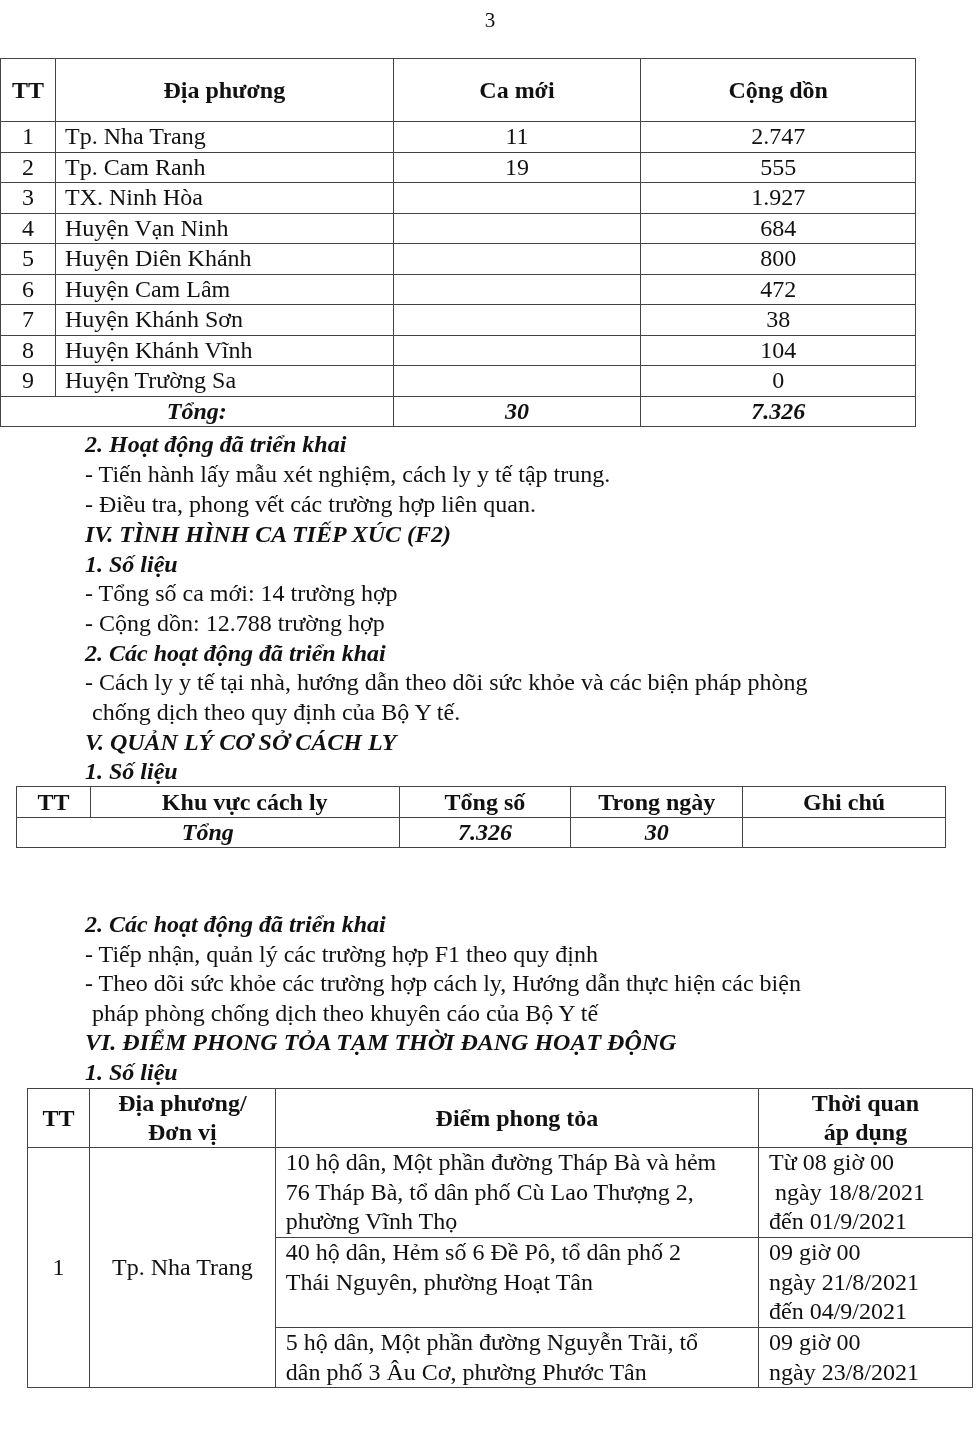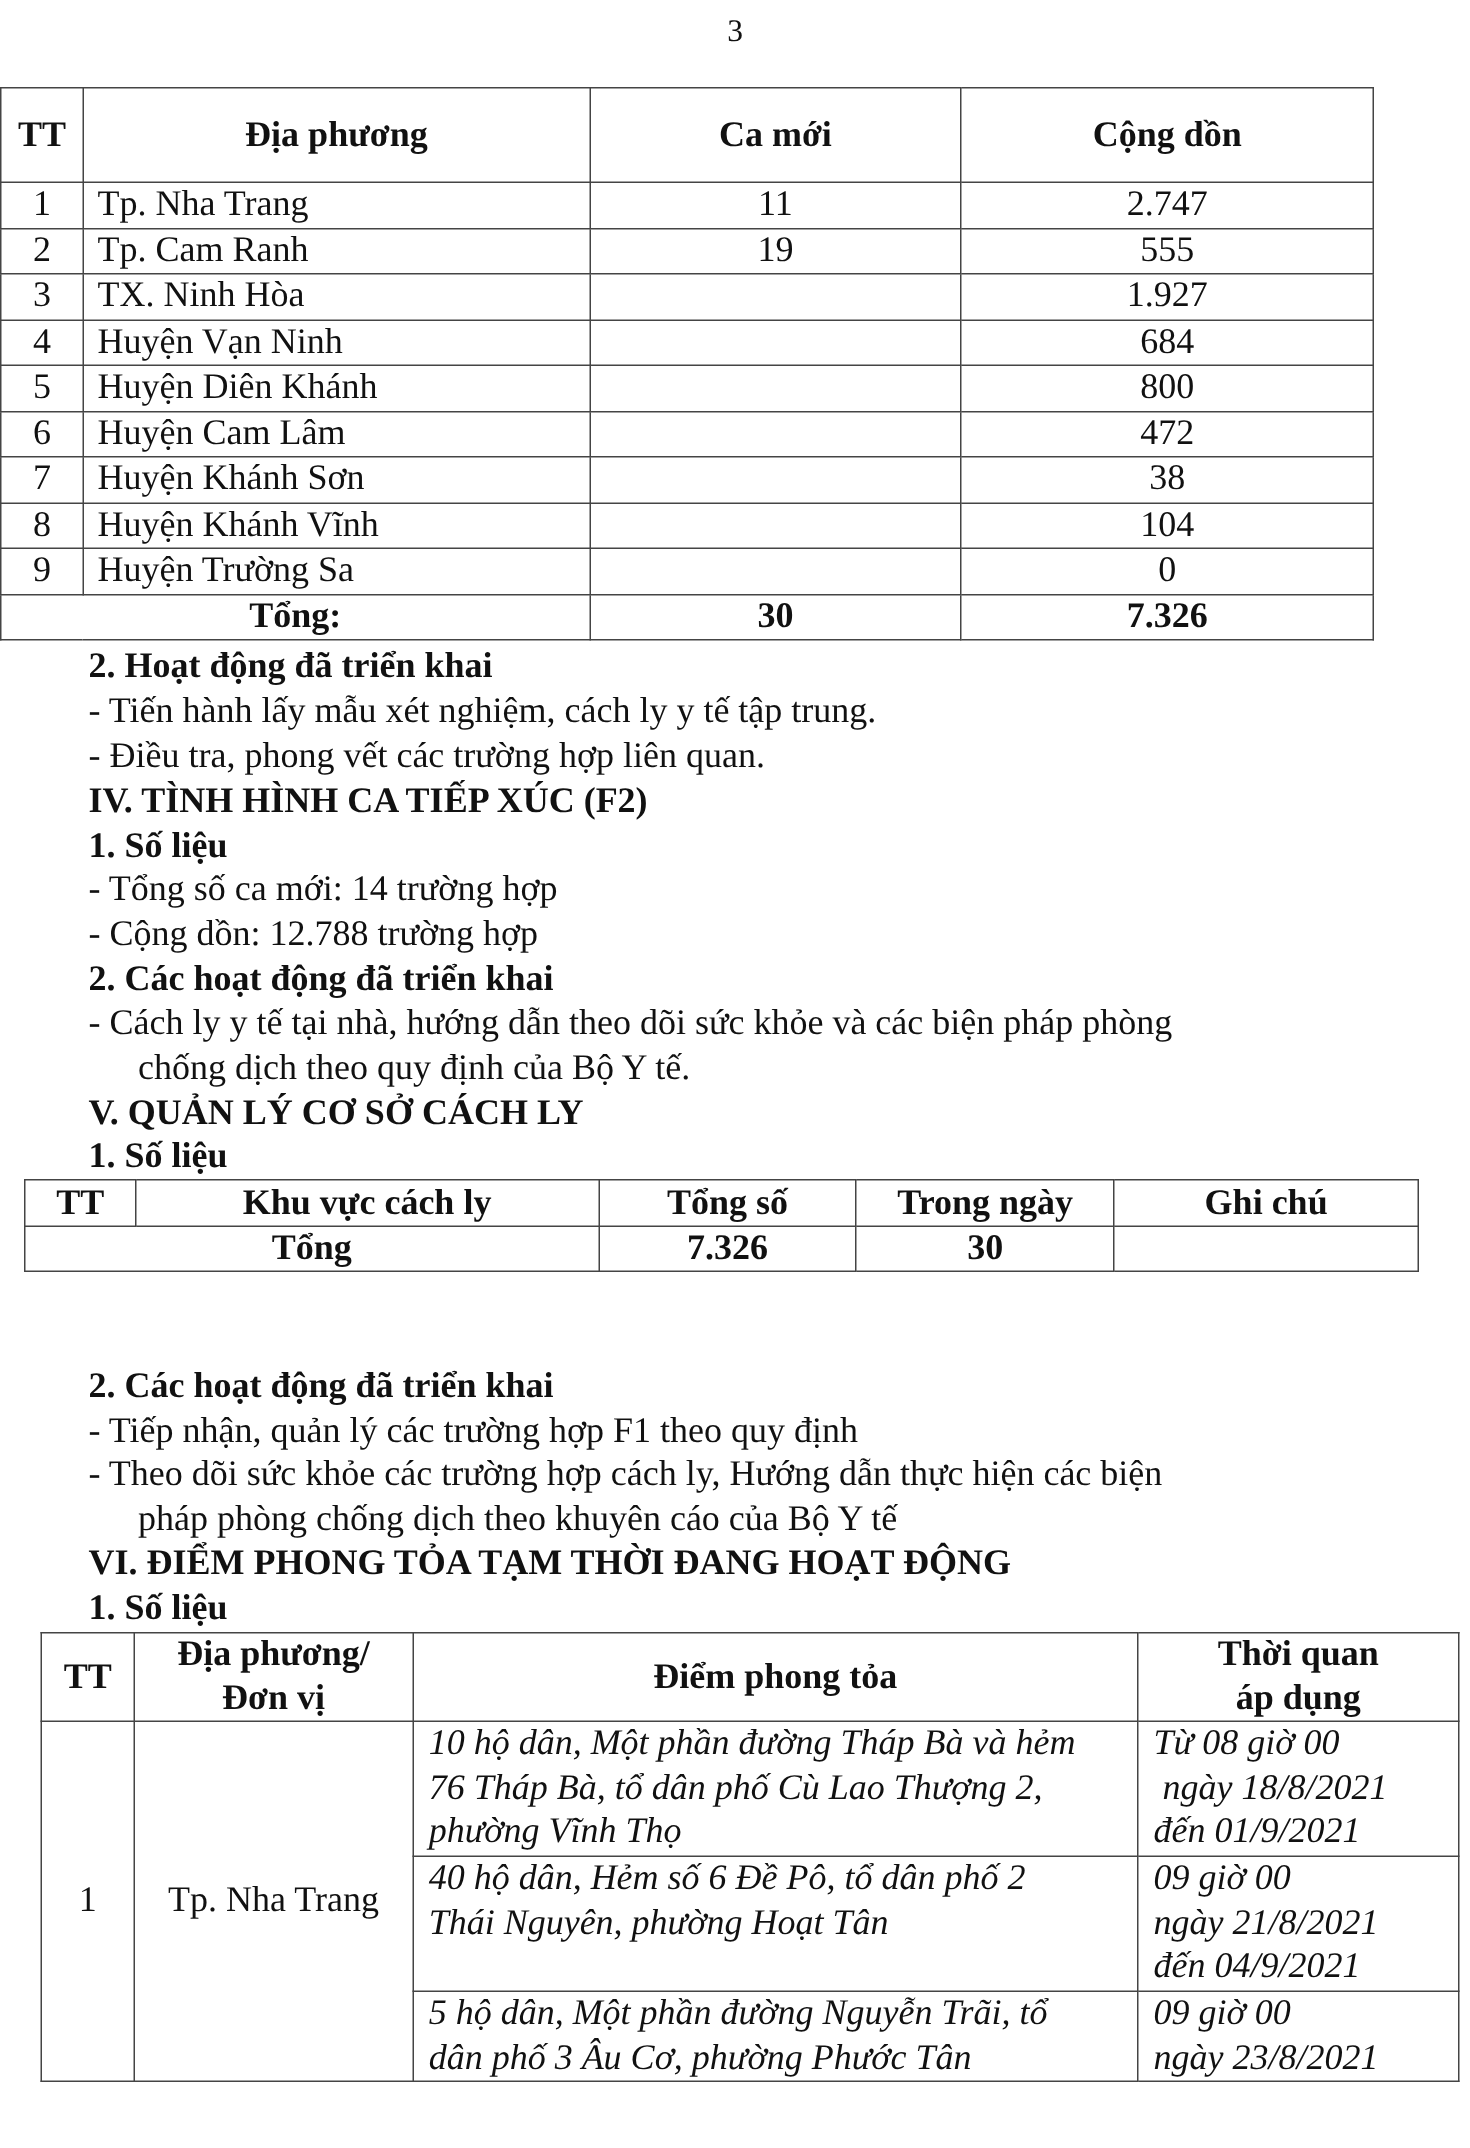--- a/index.html
+++ b/index.html
@@ -6,41 +6,41 @@
   body {
     width: 980px; height: 1432px; position: relative; overflow: hidden;
     font-family: "Liberation Serif", serif; color: #111; font-size: 24px;
   }
   .pagenum { position: absolute; top: 8px; left: 0; width: 980px; text-align: center; font-size: 21px; }
   table { border-collapse: collapse; position: absolute; }
   td, th { border: 1.5px solid #444; padding: 0; line-height: 30px; font-weight: normal; }
   th { font-weight: bold; margin-left: 28px; }
   .c { text-align: center; }
   .l { text-align: left; padding-left: 9px; }
-  .b { font-weight: bold; }
+  .b { font-weight: bold; font-style: italic; }
 
   
   #t1 { left: 0; top: 58px; width: 916px; }
   #t1 th { height: 62px; }
   #t1 td { height: 29.5px; line-height: 29px; }
 
   .line { position: absolute; left: 0; width: 980px; white-space: nowrap; line-height: 30px; }
-  .ind { padding-left: 59px; box-sizing: border-box; }
+  .ind { padding-left: 85px; box-sizing: border-box; }
   .cont { padding-left: 92px; box-sizing: border-box; }
 
   
   #t2 { left: 16px; top: 786px; width: 930px; }
   #t2 th, #t2 td { height: 29.5px; line-height: 28px; }
 
   
   #t3 { left: 27px; top: 1088px; width: 946px; }
   #t3 th { height: 58px; line-height: 29px; }
   #t3 td { vertical-align: top; line-height: 29.5px; }
   #t3 td.mid { vertical-align: middle; }
-  #t3 td.txt { padding: 0 6px 0 10px; font-style: italic; }
+  #t3 td.txt { padding: 0 6px 0 10px; }
 </style>
 </head>
 <body>
 
 <div class="pagenum">3</div>
 
 <table id="t1">
   <colgroup>
       <col style="width:55px">
       <col style="width:338px">

